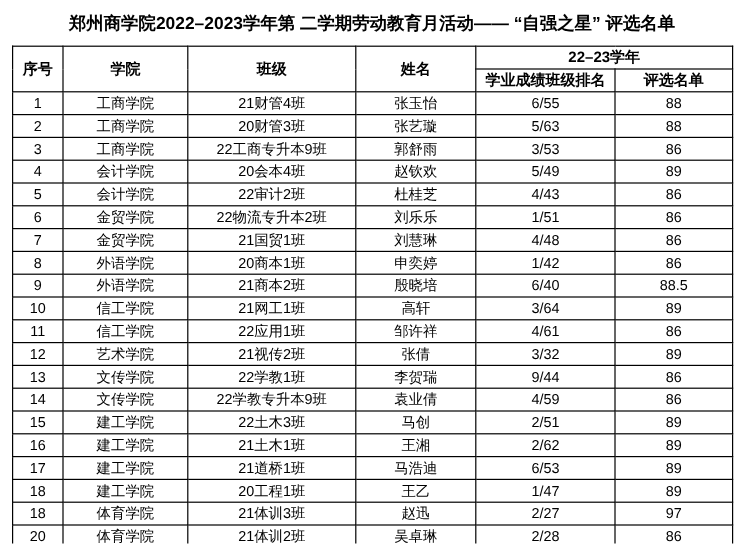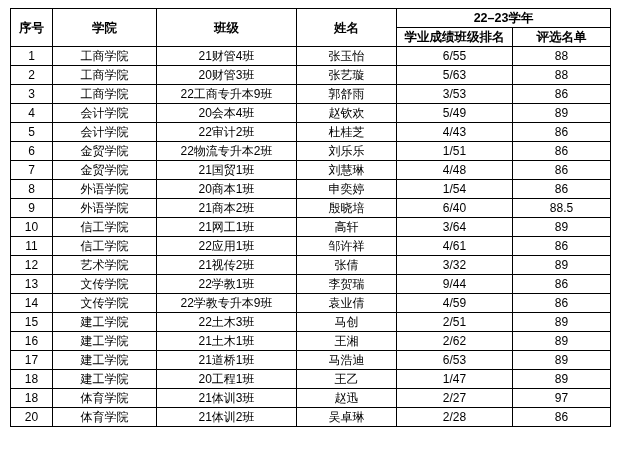--- a/index.html
+++ b/index.html
@@ -57,20 +57,21 @@
   .col-score   { width: 98px; }
   .th-tall { height: 22px; line-height: 22px; }
   tbody td { font-size: 12px; }
   tbody td.no-cell { font-size: 12px; }
 </style>
 </head>
 <body>
 
 <div class="page">
 
+  <div class="doc-title">郑州商学院2022–2023学年第 二学期劳动教育月活动—— “自强之星” 评选名单</div>
 
   <table class="roster">
     <colgroup>
       <col class="col-no">
       <col class="col-college">
       <col class="col-class">
       <col class="col-name">
       <col class="col-rank">
       <col class="col-score">
     </colgroup>
@@ -142,21 +143,21 @@
           <td>21国贸1班</td>
           <td>刘慧琳</td>
           <td>4/48</td>
           <td>86</td>
         </tr>
         <tr>
           <td class="no-cell">8</td>
           <td>外语学院</td>
           <td>20商本1班</td>
           <td>申奕婷</td>
-          <td>1/54</td>
+          <td>1/42</td>
           <td>86</td>
         </tr>
         <tr>
           <td class="no-cell">9</td>
           <td>外语学院</td>
           <td>21商本2班</td>
           <td>殷晓培</td>
           <td>6/40</td>
           <td>88.5</td>
         </tr>

